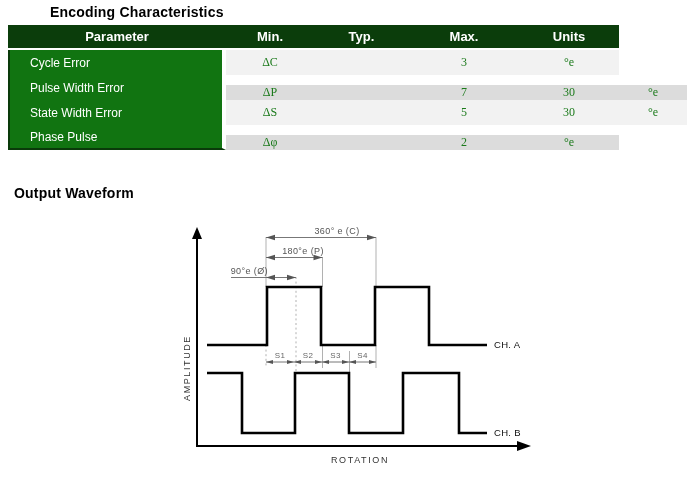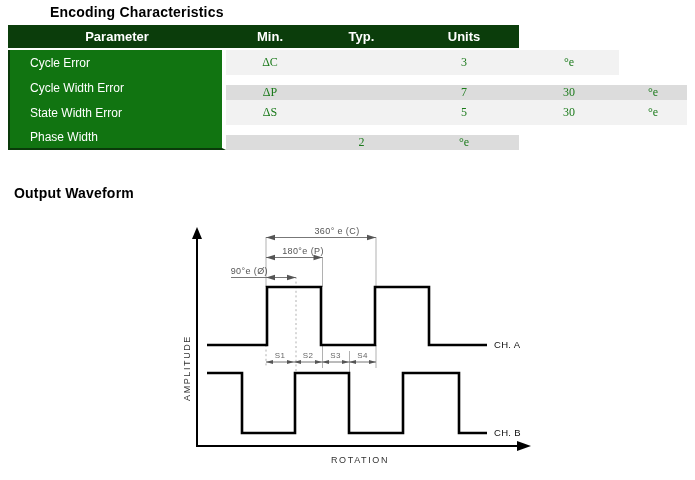--- a/index.html
+++ b/index.html
@@ -66,48 +66,50 @@
 </head>
 <body>
 
 <div class="section-title" id="title-encoding">Encoding Characteristics</div>
 
 <div class="enc-table">
   <div class="grid-row hdr-row">
     <div class="hdr-cell">Parameter</div>
     <div class="hdr-cell">Min.</div>
     <div class="hdr-cell">Typ.</div>
+    <div class="hdr-cell">Max.</div>
     <div class="hdr-cell">Units</div>
   </div>
 
   <div class="grid-row body-row row-light">
     <div class="param-cell">Cycle Error</div>
     <div class="val-cell">ΔC</div>
     <div class="val-cell"></div>
     <div class="val-cell">3</div>
     <div class="val-cell">°e</div>
   </div>
   <div class="grid-row body-row row-dark">
-    <div class="param-cell">Cycle Width Error</div>
+    <div class="param-cell">Pulse Width Error</div>
     <div class="val-cell">ΔP</div>
     <div class="val-cell"></div>
     <div class="val-cell">7</div>
     <div class="val-cell">30</div>
     <div class="val-cell">°e</div>
   </div>
   <div class="grid-row body-row row-light">
     <div class="param-cell">State Width Error</div>
     <div class="val-cell">ΔS</div>
     <div class="val-cell"></div>
     <div class="val-cell">5</div>
     <div class="val-cell">30</div>
     <div class="val-cell">°e</div>
   </div>
   <div class="grid-row body-row row-dark">
-    <div class="param-cell">Phase Width</div>
+    <div class="param-cell">Phase Pulse</div>
+    <div class="val-cell">Δφ</div>
     <div class="val-cell"></div>
     <div class="val-cell">2</div>
     <div class="val-cell">°e</div>
   </div>
 </div>
 
 <div class="section-title" id="title-waveform">Output Waveform</div>
 
 <svg id="waveform-svg" width="695" height="260" viewBox="0 220 695 260">
 

